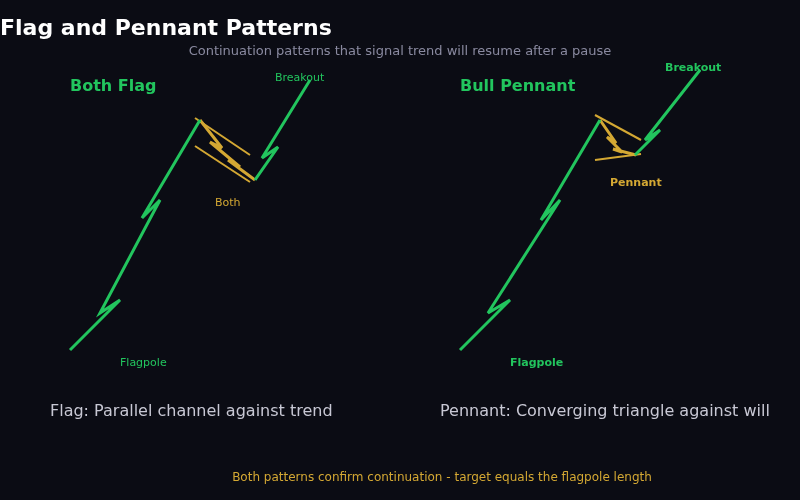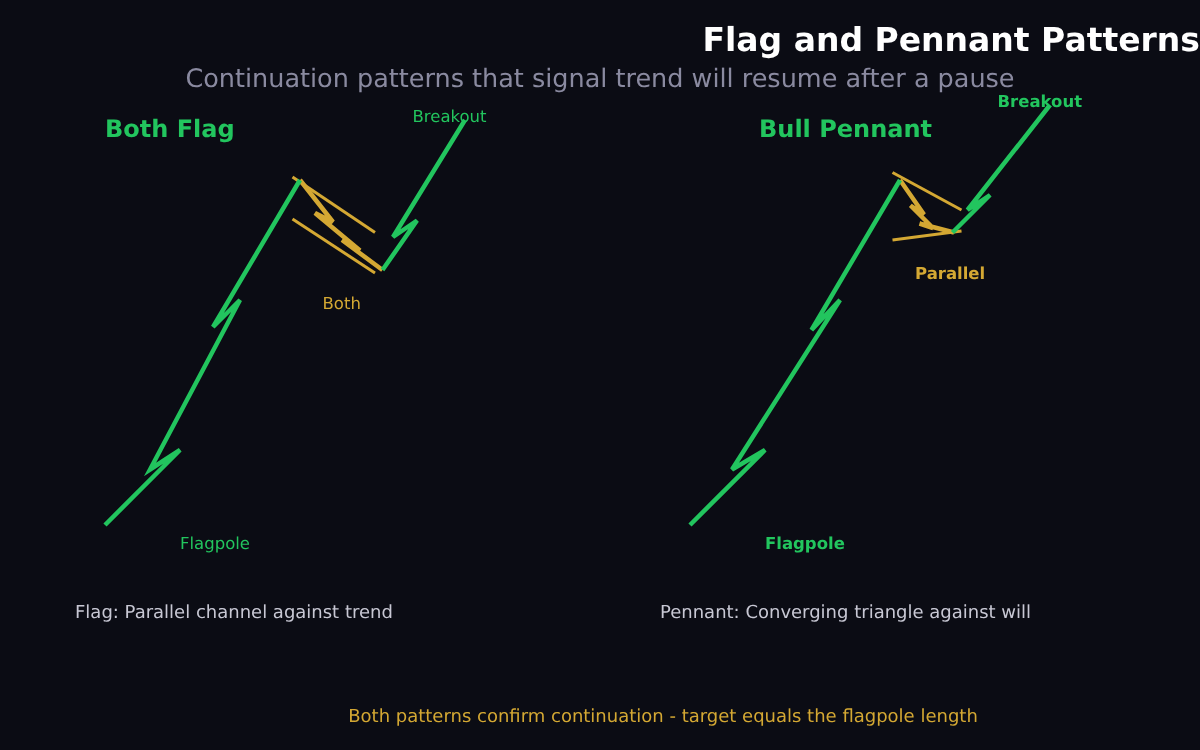--- a/index.html
+++ b/index.html
@@ -1,22 +1,22 @@
 <!DOCTYPE html>
 <html><head>
 <meta charset="utf-8">
 <style>
   html,body{margin:0;padding:0;background:#0b0c14;}
   body{width:800px;height:500px;position:relative;overflow:hidden;font-family:"DejaVu Sans",sans-serif;}
   .t{position:absolute;white-space:nowrap;}
-  #title{left:0;width:800px;top:15px;text-align:right;font-size:22px;font-weight:bold;color:#ffffff;}
-  #subtitle{left:0;width:800px;top:43px;text-align:center;font-size:17px;color:#8a8aa0;}
+  #title{left:0;width:800px;top:15px;text-align:left;font-size:22px;font-weight:bold;color:#ffffff;}
+  #subtitle{left:0;width:800px;top:43px;text-align:center;font-size:13px;color:#8a8aa0;}
   .ptitle{font-size:16px;font-weight:bold;color:#22c55e;}
   .lbl{font-size:11px;}
-  .desc{font-size:12px;color:#c8c8d4;}
+  .desc{font-size:16px;color:#c8c8d4;}
   #footer{left:0;width:788px;top:470px;text-align:center;font-size:12px;color:#d4a833;padding-left:48px;}
   svg{position:absolute;left:0;top:0;}
 </style>
 </head>
 <body>
 
 <svg width="800" height="500">
 
   <g>
     <polyline points="195,118 250,155" fill="none" stroke="#d4a833" stroke-width="2"></polyline>
@@ -37,19 +37,19 @@
 
 <div class="t" id="title">Flag and Pennant Patterns</div>
 <div class="t" id="subtitle">Continuation patterns that signal trend will resume after a pause</div>
 
 <div class="t ptitle" style="left:70px;top:76px;">Both Flag</div>
 <div class="t lbl" style="left:275px;top:71px;color:#22c55e;">Breakout</div>
 <div class="t lbl" style="left:215px;top:196px;color:#d4a833;">Both</div>
 <div class="t lbl" style="left:120px;top:356px;color:#22c55e;">Flagpole</div>
 <div class="t desc" style="left:50px;top:401px;">Flag: Parallel channel against trend</div>
 
-<div class="t ptitle" style="left:460px;top:76px;margin-left:46px;">Bull Pennant</div>
+<div class="t ptitle" style="left:460px;top:76px;">Bull Pennant</div>
 <div class="t lbl" style="left:665px;top:61px;color:#22c55e;font-weight:bold;">Breakout</div>
-<div class="t lbl" style="left:610px;top:176px;color:#d4a833;font-weight:bold;">Parallel</div>
+<div class="t lbl" style="left:610px;top:176px;color:#d4a833;font-weight:bold;">Pennant</div>
 <div class="t lbl" style="left:510px;top:356px;color:#22c55e;font-weight:bold;">Flagpole</div>
 <div class="t desc" style="left:440px;top:401px;">Pennant: Converging triangle against will</div>
 
 <div class="t" id="footer">Both patterns confirm continuation - target equals the flagpole length</div>
 
 </body></html>

